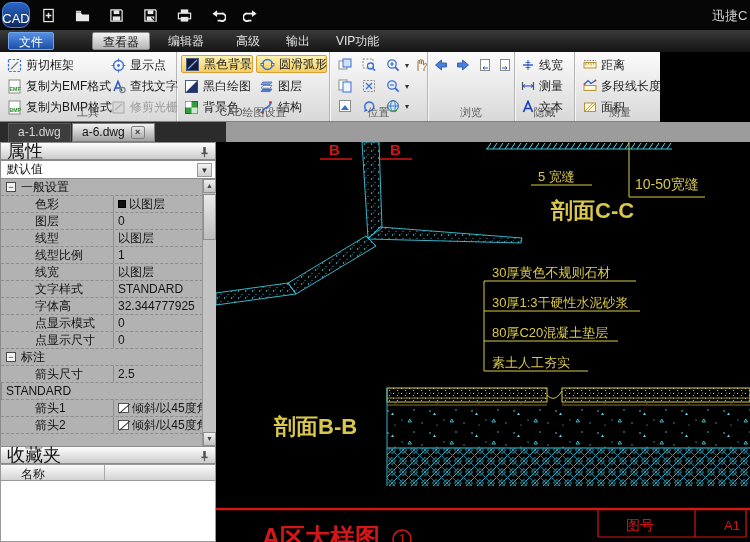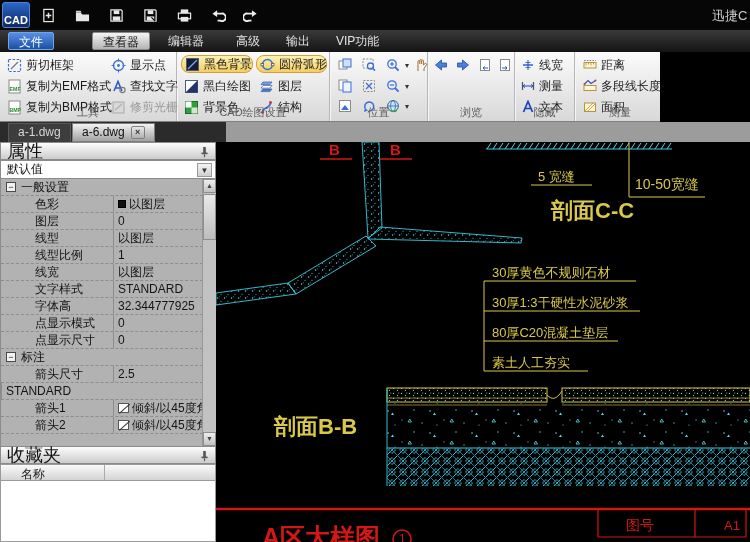--- a/index.html
+++ b/index.html
@@ -3,40 +3,40 @@
 <meta charset="utf-8">
 <style>
   *{margin:0;padding:0;box-sizing:border-box;}
   html,body{width:750px;height:542px;overflow:hidden;background:#000;
     font-family:"Liberation Sans","DejaVu Sans",sans-serif;}
   .abs{position:absolute;}
 
   
   #titlebar{left:0;top:0;width:750px;height:30px;background:#060606;}
   #applogo{left:2px;top:2px;width:28px;height:26px;background:linear-gradient(#2a66c8,#10275e);
-    border:1px solid #4d86d8;border-radius:3px;color:#fff;font-size:11px;font-weight:bold;
+    border:1px solid #4d86d8;border-radius:9px;color:#fff;font-size:13px;font-weight:normal;
     display:flex;align-items:flex-end;justify-content:center;padding-bottom:1px;}
   .qbtn{top:3px;width:24px;height:24px;display:flex;align-items:center;justify-content:center;}
   #apptitle{top:7px;left:712px;width:40px;color:#cfcfcf;font-size:13px;white-space:nowrap;overflow:hidden;}
 
   
   #menubar{left:0;top:30px;width:750px;height:22px;background:linear-gradient(#3a3a3a,#141414);}
   .mtab{position:absolute;top:2px;height:18px;line-height:18px;padding:0 10px;font-size:12px;
     color:#e2e2e2;border-radius:2px;}
   .mtab.file{background:linear-gradient(#5590e4,#1c4fa4);border:1px solid #70a4ee;color:#fff;}
   .mtab.activetab{background:linear-gradient(#f4f4f4,#b4b4b4);border:1px solid #8a8a8a;color:#101010;}
 
   
   #ribbon{left:0;top:52px;width:660px;height:70px;background:linear-gradient(#fbfbfb,#d8d8d8);
     border-bottom:1px solid #808080;}
   .rgroup{position:absolute;top:0;height:69px;border-right:1px solid #b6b6b6;box-shadow:1px 0 0 #f6f6f6;}
   .rglabel{position:absolute;bottom:1px;left:0;width:100%;text-align:center;font-size:11px;color:#5c5c5c;}
   .ritem{position:absolute;height:18px;display:flex;align-items:center;gap:4px;font-size:12px;
     color:#1b1b1b;padding:0 3px;white-space:nowrap;}
-  .ritem.hl{background:linear-gradient(#fdf2b3,#f5cd62);border:1px solid #d5a037;border-radius:8px;}
+  .ritem.hl{background:linear-gradient(#fdf2b3,#f5cd62);border:1px solid #d5a037;border-radius:2px;}
   .ritem.dis{color:#9b9b9b;}
   .i15{width:15px;height:15px;flex:0 0 15px;}
   .i13{width:14px;height:14px;}
   .ibtn{position:absolute;width:18px;height:18px;display:flex;align-items:center;justify-content:center;}
   .ddarrow{position:absolute;font-size:8px;color:#333;width:10px;text-align:center;}
 
   
   #tabstrip{left:0;top:122px;width:750px;height:20px;background:#2b2b2b;}
   .dtab{position:absolute;top:1px;height:19px;line-height:17px;font-size:12px;padding:0 9px;}
   .dtab.inactive{color:#d6d6d6;background:#3d3d3d;border:1px solid #585858;border-bottom:none;}

